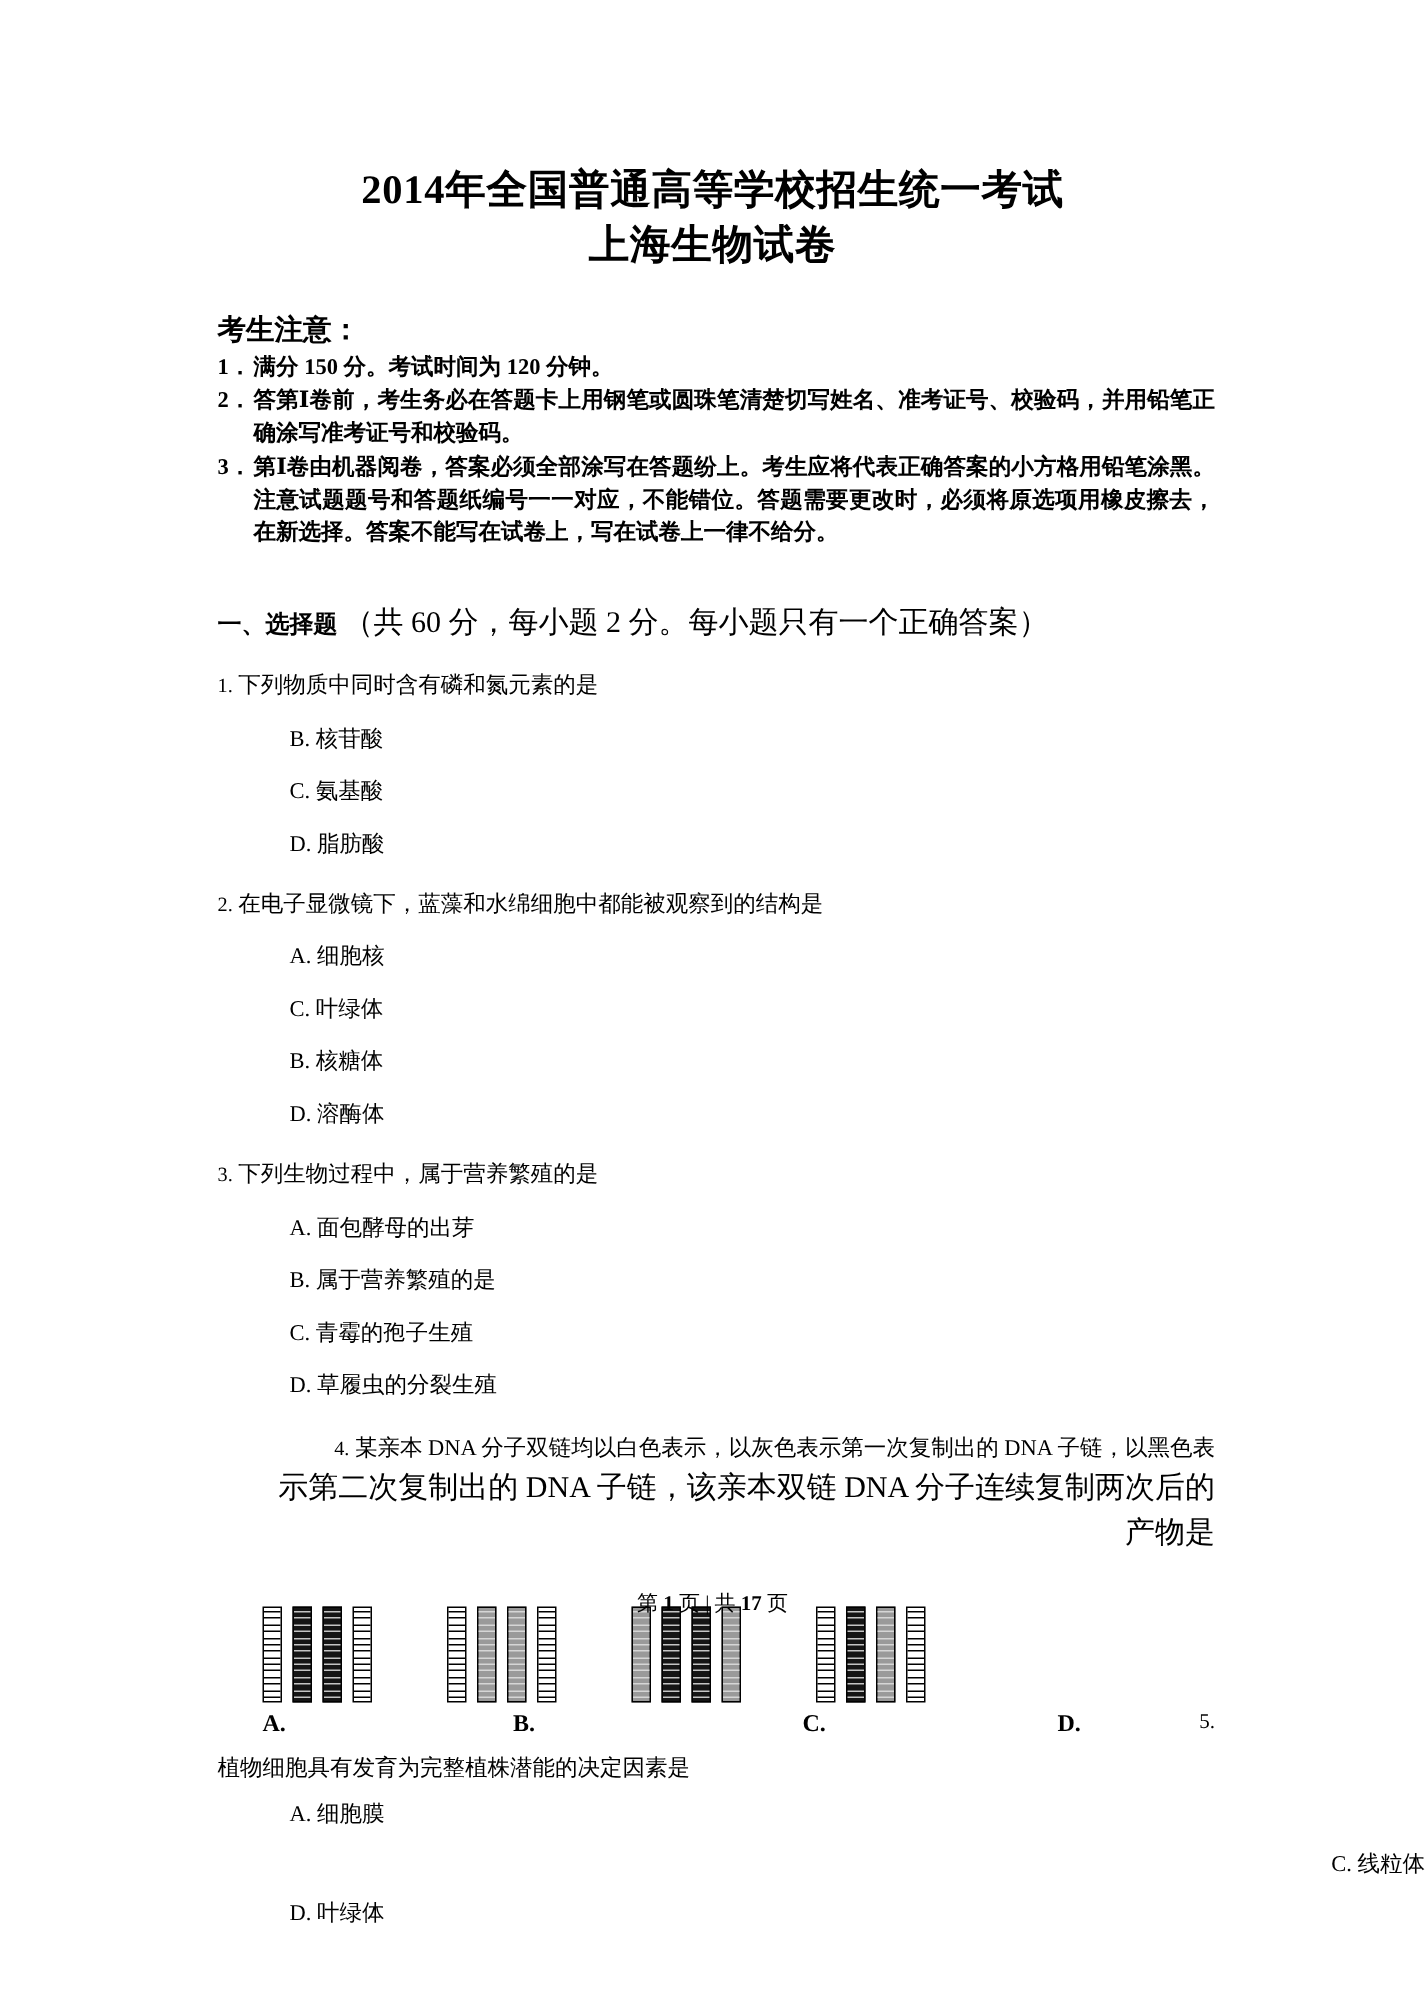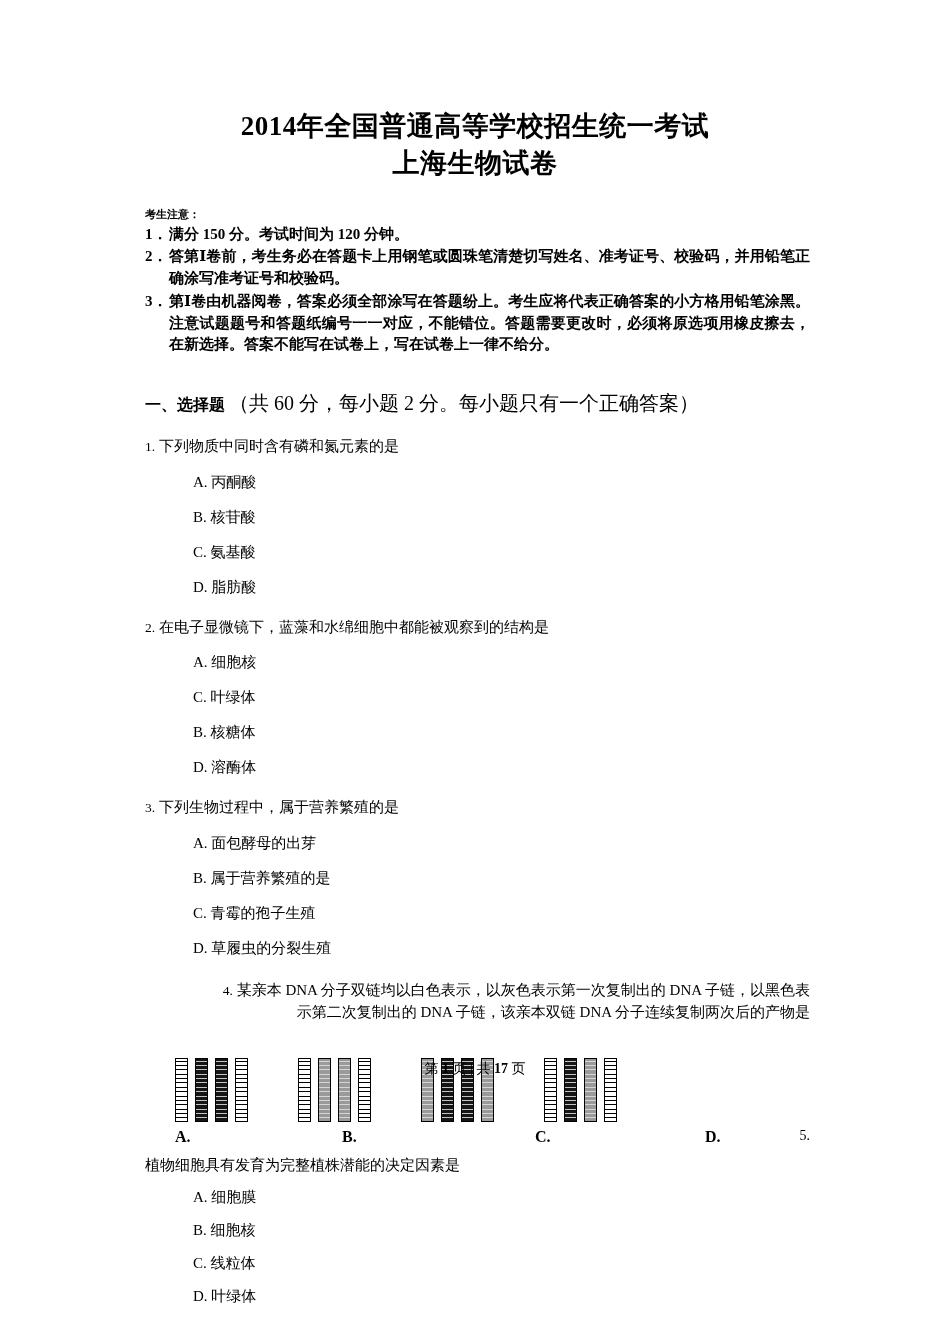--- a/index.html
+++ b/index.html
@@ -29,21 +29,21 @@
     font-weight: bold;
     letter-spacing: 0.5px;
     line-height: 1.38;
   }
   .notice {
     margin: 24px 0 0 0;
     padding-left: 145px;
     padding-right: 140px;
   }
   .notice-title {
-    font-size: 11px;
+    font-size: 19px;
     font-weight: bold;
     margin-bottom: 2px;
     font-family: "Liberation Sans", sans-serif;
   }
   .notice-list {
     font-size: 15px;
     line-height: 1.45;
   }
   .notice-item {
     display: flex;
@@ -63,21 +63,21 @@
     margin: 34px 0 0 0;
     padding-left: 145px;
     font-size: 16px;
   }
   .section-head b { font-weight: bold; }
   .section-head .paren { font-size: 20px; }
 
   .q { padding-left: 145px; margin-top: 18px; }
   .q-stem { font-size: 15px; line-height: 1.5; }
   .q-stem .qnum { font-size: 13.5px; }
-  .q-stem-2 { font-size: 15px; line-height: 1.5; padding-left: 27px; }
+  .q-stem-2 { font-size: 20px; line-height: 1.5; padding-left: 27px; }
   .opt {
     font-size: 15px;
     padding-left: 48px;
     margin-top: 14px;
     line-height: 1.4;
   }
   .q4 { padding-left: 145px; padding-right: 140px; margin-top: 20px; text-align: right; }
 
   
   .fig-wrap {
@@ -181,21 +181,20 @@
   <div class="section-head">
     <b>一、选择题</b>
     <span class="paren">（共 60 分，每小题 2 分。每小题只有一个正确答案）</span>
   </div>
 
   <div class="q">
     <div class="q-stem">
       <span class="qnum">1.</span>
       <span>下列物质中同时含有磷和氮元素的是</span>
     </div>
-    <div class="opt">A. 丙酮酸</div>
     <div class="opt">B. 核苷酸</div>
     <div class="opt">C. 氨基酸</div>
     <div class="opt">D. 脂肪酸</div>
   </div>
 
   <div class="q">
     <div class="q-stem">
       <span class="qnum">2.</span>
       <span>在电子显微镜下，蓝藻和水绵细胞中都能被观察到的结构是</span>
     </div>
@@ -507,22 +506,21 @@
         <span class="fig-label" style="left:360px;">C.</span>
         <span class="fig-label" style="left:530px;">D.</span>
         <span class="q5-marker">5.</span>
       </div>
     </div>
   </div>
 
   <div class="q5-stem">植物细胞具有发育为完整植株潜能的决定因素是</div>
   <div class="q" style="margin-top:6px;">
     <div class="opt" style="margin-top:12px;">A. 细胞膜</div>
-    <div class="opt" style="margin-top:12px;">B. 细胞核</div>
-    <div class="opt" style="margin-top:12px;">C. 线粒体</div>
+    <div class="opt" style="margin-top:12px;text-align:right;">C. 线粒体</div>
     <div class="opt" style="margin-top:12px;">D. 叶绿体</div>
   </div>
 
   <div class="footer">
     <span>第</span>
     <b class="n">1</b>
     <span>页 | 共</span>
     <b class="n">17</b>
     <span>页</span>
   </div>

